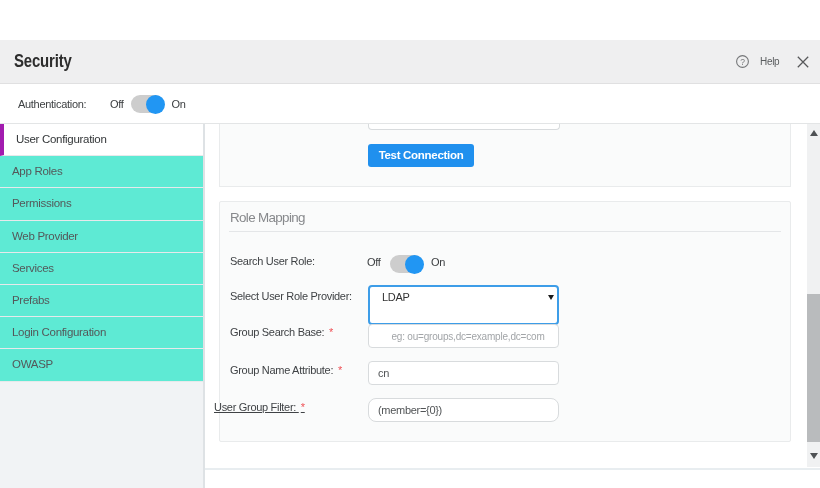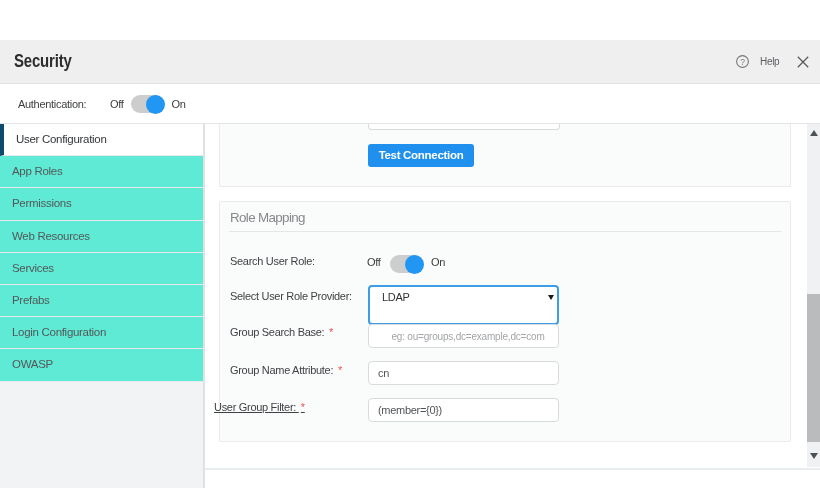--- a/index.html
+++ b/index.html
@@ -20,21 +20,21 @@
   #authlabel { left:18px; top:58px; }
   .offon { font-size:11px; color:#3a3d3f; }
 
   .toggle { width:33px; height:18px; border-radius:9px; background:#cdcdcd; }
   .knob { width:19px; height:19px; border-radius:50%; background:#2196f3; position:absolute; top:-0.5px; right:-0.5px; }
 
   
   #side { left:0; top:84px; width:204px; height:404px; background:#f1f3f5; }
   #sidedivider { left:203px; top:84px; width:2px; height:404px; background:#dee2e5; }
   .sitem { left:0; width:204px; height:32.2px; background:#5eead4; border-bottom:1px solid #e7e9eb; font-size:11.5px; color:#54585a; line-height:30px; padding-left:12px; }
-  .sitem.active { background:#fff; border-left:4px solid #0c4a6e; padding-left:12px; color:#333638; }
+  .sitem.active { background:#fff; border-left:4px solid #a21caf; padding-left:12px; color:#333638; }
 
   
   #content { left:205px; top:84px; width:615px; height:345px; background:#fff; }
 
   .panel { background:#fafbfb; border:1px solid #e9ebec; }
   #panel1 { left:219px; top:84px; width:572px; height:63px; border-top:none; }
   #topinput { left:368px; top:84px; width:192px; height:6px; background:#fff; border:1px solid #d8dbdd; border-top:none; border-radius:0 0 4px 4px; }
   #testbtn { left:368px; top:104px; width:106px; height:23px; background:#2090ee; border-radius:3px; color:#fff; font-weight:bold; font-size:11.5px; text-align:center; line-height:23px; }
 
   #panel2 { left:219px; top:161px; width:572px; height:241px; border-radius:2px; }
@@ -82,21 +82,21 @@
   <div class="abs offon" style="left:110px; top:58px;">Off</div>
   <div class="abs toggle" style="left:131px; top:55px;">
       <div class="knob"></div>
     </div>
   <div class="abs offon" style="left:171.5px; top:58px;">On</div>
 
   <div class="abs" id="side"></div>
   <div class="abs sitem active" style="top:84px;">User Configuration</div>
   <div class="abs sitem" style="top:116.2px;">App Roles</div>
   <div class="abs sitem" style="top:148.4px;">Permissions</div>
-  <div class="abs sitem" style="top:180.6px;">Web Resources</div>
+  <div class="abs sitem" style="top:180.6px;">Web Provider</div>
   <div class="abs sitem" style="top:212.8px;">Services</div>
   <div class="abs sitem" style="top:245px;">Prefabs</div>
   <div class="abs sitem" style="top:277.2px;">Login Configuration</div>
   <div class="abs sitem" style="top:309.4px;">OWASP</div>
   <div class="abs" id="sidedivider"></div>
 
   <div class="abs" id="content"></div>
   <div class="abs panel" id="panel1"></div>
   <div class="abs" id="topinput"></div>
   <div class="abs" id="testbtn">Test Connection</div>
@@ -116,21 +116,21 @@
   <div class="abs" id="selbox">LDAP</div>
   <div class="abs" id="selarrow"></div>
 
   <div class="abs flabel" style="left:230px; top:285.5px;">Group Search Base: <span class="req">*</span></div>
   <div class="abs finput" style="top:284px;text-align:center;"><span class="placeholder">eg: ou=groups,dc=example,dc=com</span></div>
 
   <div class="abs flabel" style="left:230px; top:323.5px;">Group Name Attribute: <span class="req">*</span></div>
   <div class="abs finput" style="top:321px;">cn</div>
 
   <div class="abs flabel" style="left:214px; top:361px;text-decoration:underline;">User Group Filter: <span class="req">*</span></div>
-  <div class="abs finput" style="top:358px;">(member={0})</div>
+  <div class="abs finput" style="top:358px;border-radius:8px;">(member={0})</div>
 
   <div class="abs" id="sbar"></div>
   <div class="abs" id="sthumb"></div>
   <div class="abs arrow-up"></div>
   <div class="abs arrow-dn"></div>
 
   <div class="abs" id="footsep"></div>
   <div class="abs" id="footer"></div>
   <div class="abs btn" id="cancelbtn">Cancel</div>
   <div class="abs btn" id="savebtn">Save</div>

